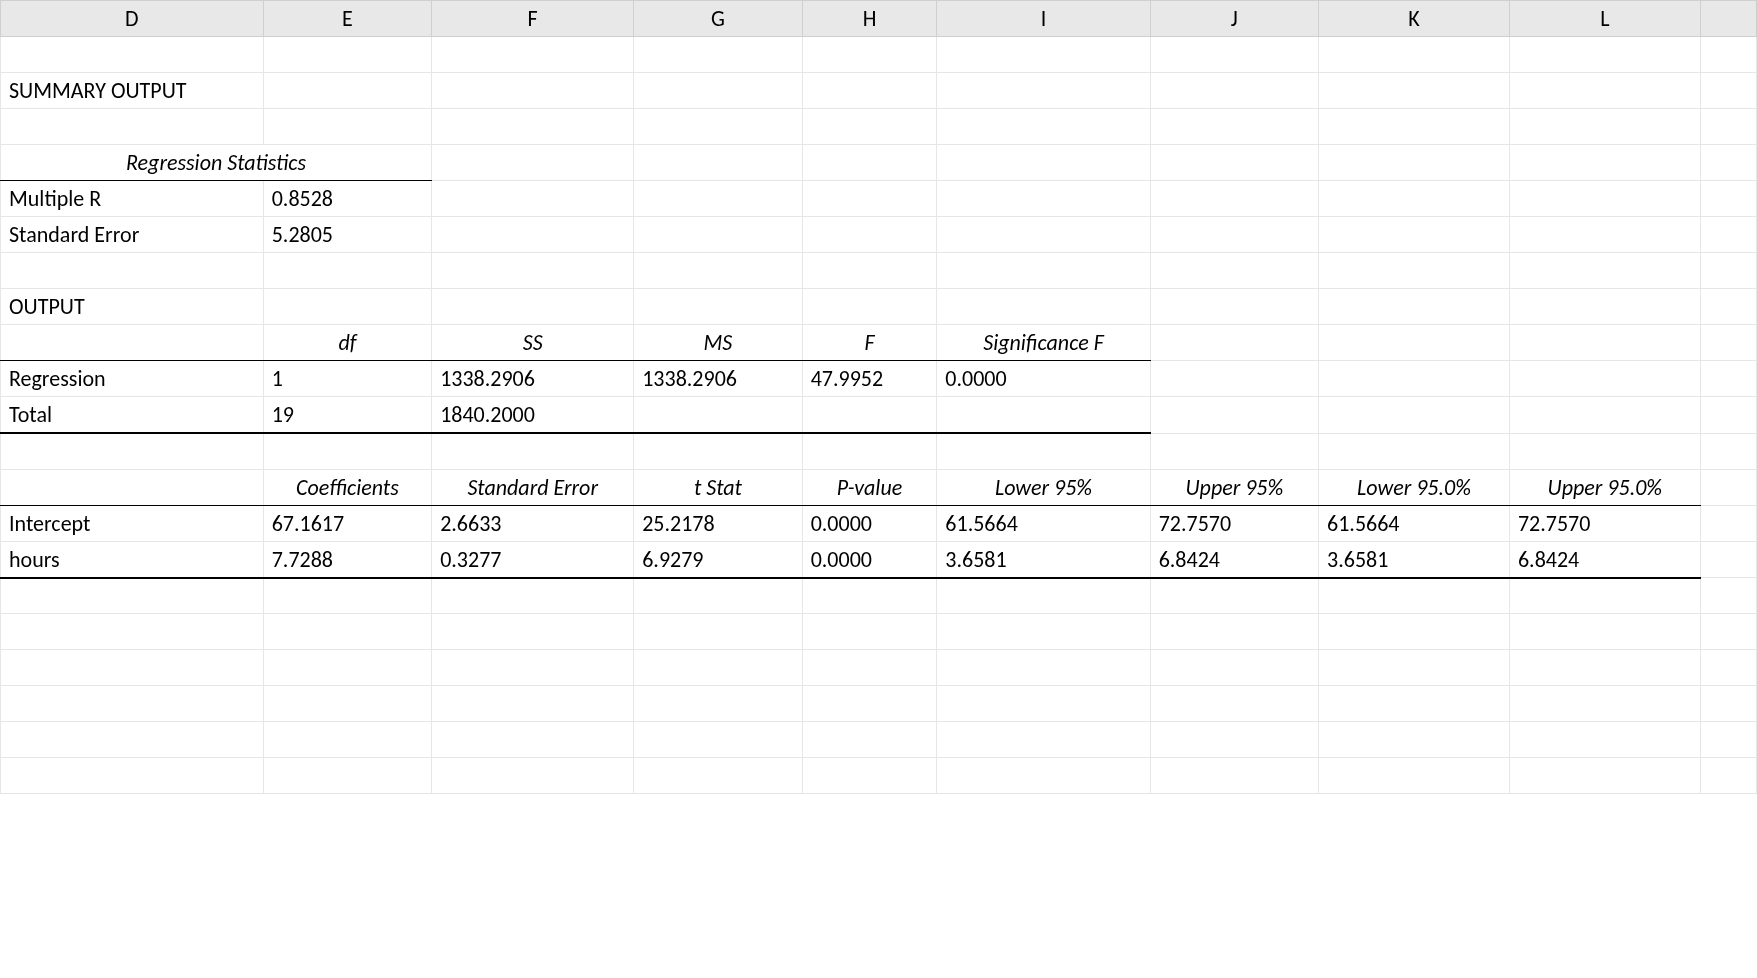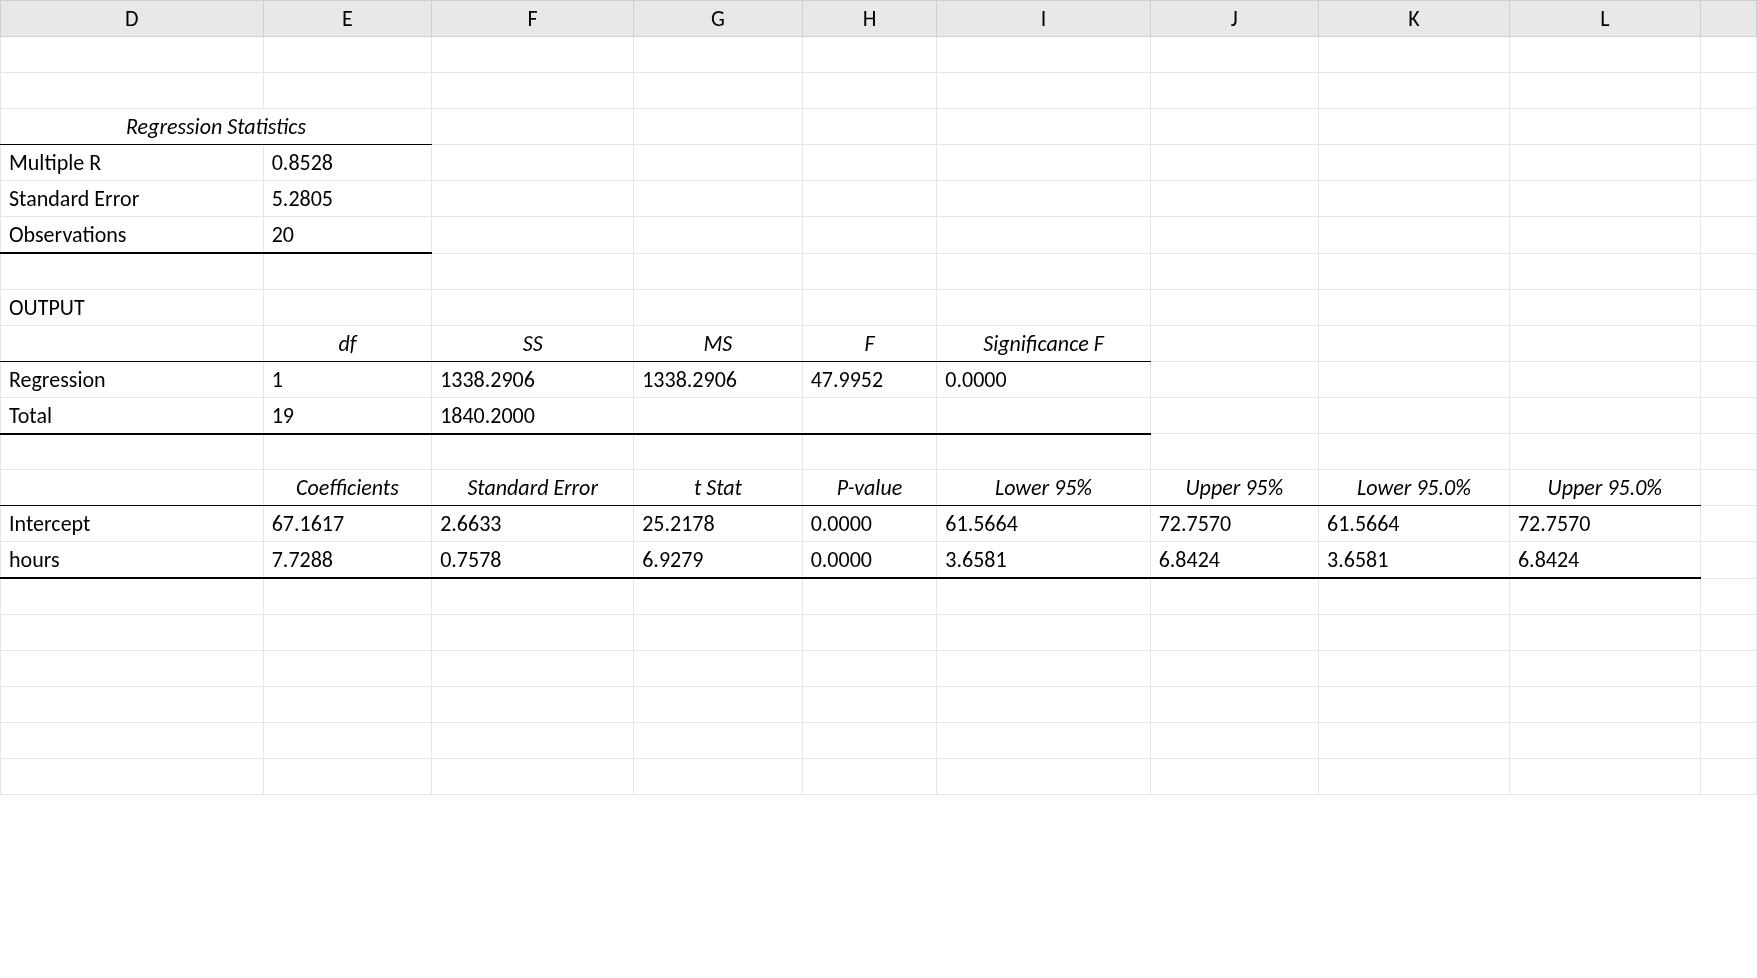--- a/index.html
+++ b/index.html
@@ -82,20 +82,32 @@
         <td></td>
         <td></td>
         <td></td>
         <td></td>
         <td></td>
         <td></td>
         <td></td>
         <td></td>
       </tr>
   <tr>
+    <td>SUMMARY OUTPUT</td>
+    <td></td>
+        <td></td>
+        <td></td>
+        <td></td>
+        <td></td>
+        <td></td>
+        <td></td>
+        <td></td>
+        <td></td>
+  </tr>
+  <tr>
         <td></td>
         <td></td>
         <td></td>
         <td></td>
         <td></td>
         <td></td>
         <td></td>
         <td></td>
         <td></td>
         <td></td>
@@ -119,32 +131,20 @@
         <td></td>
         <td></td>
         <td></td>
         <td></td>
         <td></td>
         <td></td>
   </tr>
   <tr>
     <td>Standard Error</td>
     <td class="right">5.2805</td>
-    <td></td>
-        <td></td>
-        <td></td>
-        <td></td>
-        <td></td>
-        <td></td>
-        <td></td>
-        <td></td>
-  </tr>
-  <tr>
-    <td class="bb-med">Observations</td>
-    <td class="right bb-med">20</td>
     <td></td>
         <td></td>
         <td></td>
         <td></td>
         <td></td>
         <td></td>
         <td></td>
         <td></td>
   </tr>
   <tr>
@@ -239,21 +239,21 @@
     <td class="right">0.0000</td>
     <td class="right">61.5664</td>
     <td class="right">72.7570</td>
     <td class="right">61.5664</td>
     <td class="right">72.7570</td>
     <td></td>
   </tr>
   <tr>
     <td class="bb-med">hours</td>
     <td class="right bb-med">7.7288</td>
-    <td class="right bb-med">0.7578</td>
+    <td class="right bb-med">0.3277</td>
     <td class="right bb-med">6.9279</td>
     <td class="right bb-med">0.0000</td>
     <td class="right bb-med">3.6581</td>
     <td class="right bb-med">6.8424</td>
     <td class="right bb-med">3.6581</td>
     <td class="right bb-med">6.8424</td>
     <td></td>
   </tr>
   <tr>
         <td></td>

